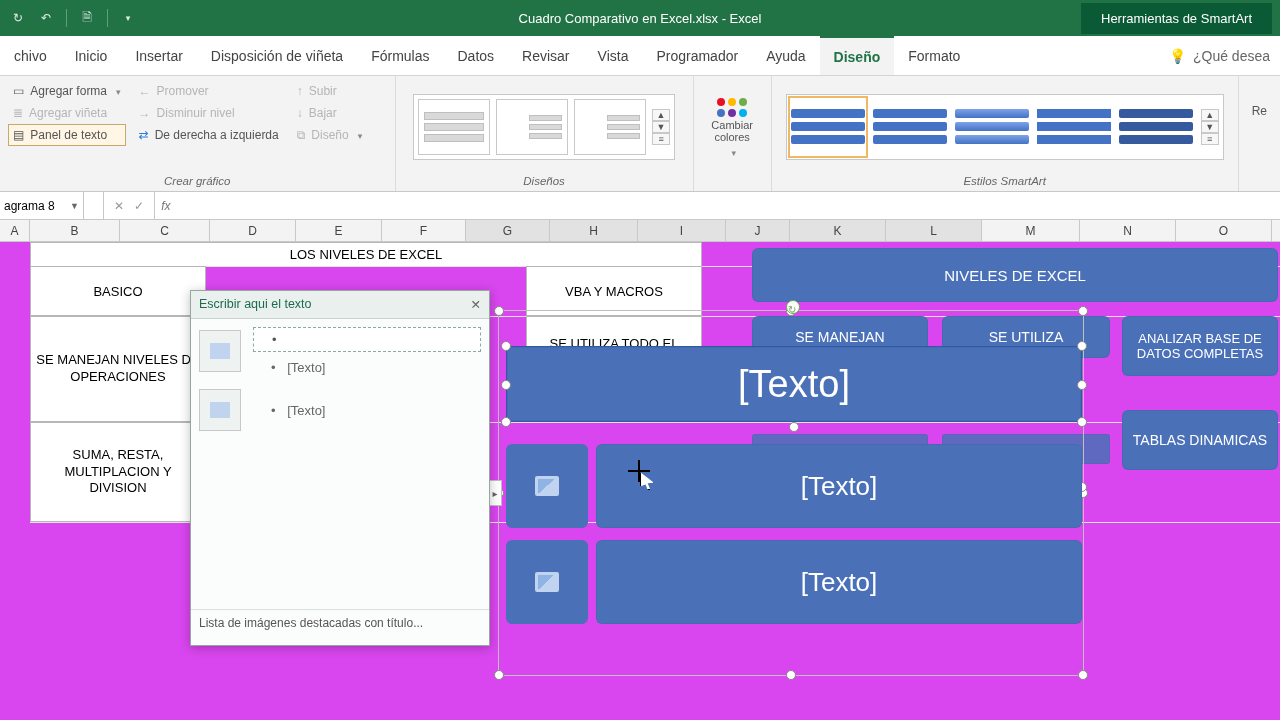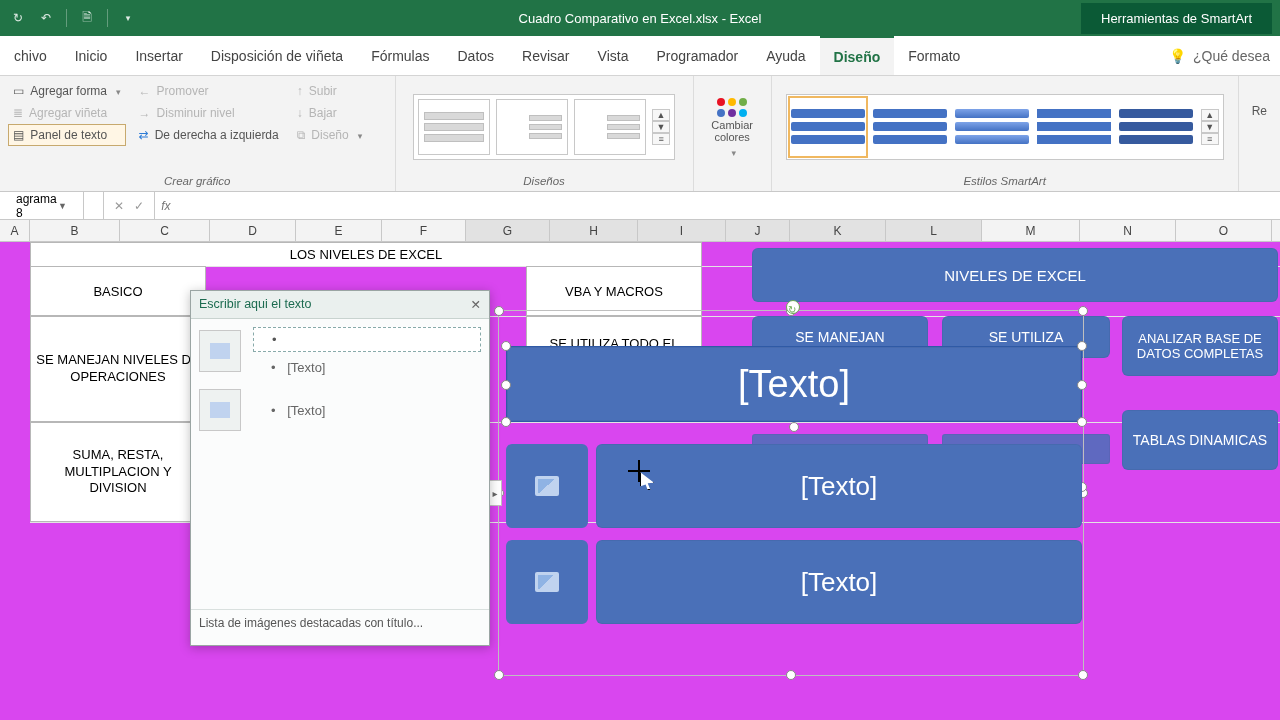--- a/index.html
+++ b/index.html
@@ -47,21 +47,21 @@
   .style-thumb .bar{ height:9px; border-radius:2px; }
   .style-thumb.sel { outline:2px solid #f0b860; outline-offset:1px; }
   .sA .bar{background:#4472c4}
   .sB .bar{background:#4472c4}
   .sC .bar{background:linear-gradient(#7da3e8,#4472c4)}
   .sD .bar{background:#4472c4;border-radius:0}
   .sE .bar{background:#365a9e}
 
   
   .name-form { height:28px; border-bottom:1px solid #c8c8c8; display:flex; align-items:stretch; font-size:12px; }
-  .name-box { width:84px; border-right:1px solid #c8c8c8; display:flex; align-items:center; padding:0 16px; justify-content:space-between; }
+  .name-box { width:84px; border-right:1px solid #c8c8c8; display:flex; align-items:center; padding:0 4px; justify-content:space-between; }
   .name-box .dd{font-size:9px;color:#666}
   .fx-btns { display:flex; align-items:center; gap:10px; padding:0 10px; border-right:1px solid #c8c8c8; color:#888; }
   .fx-btns .cancel{color:#999}
   .fx-btns .ok{color:#999}
   .fx-label{ font-style:italic; color:#777; padding:0 6px; display:flex; align-items:center; }
   .formula-input{ flex:1; border:none; padding:0 6px; }
 
   
   .col-headers { height:22px; display:flex; border-bottom:1px solid #c8c8c8; font-size:12px; color:#444; background:#f3f3f3; }
   .ch { border-right:1px solid #c8c8c8; display:flex; align-items:center; justify-content:center; }

